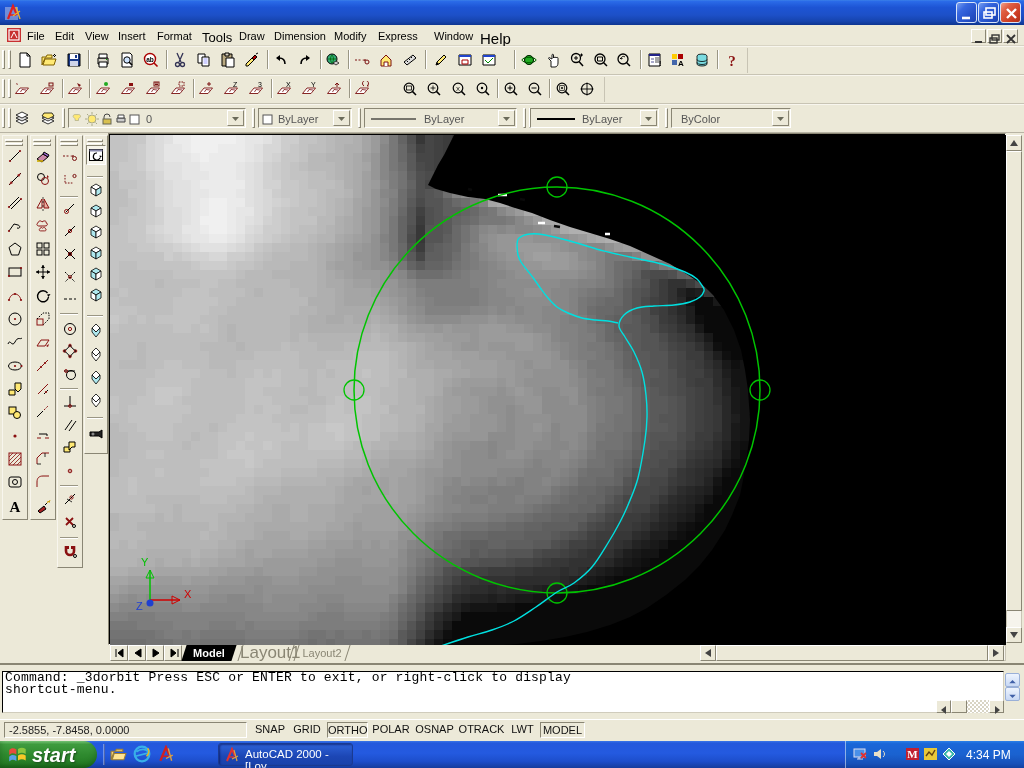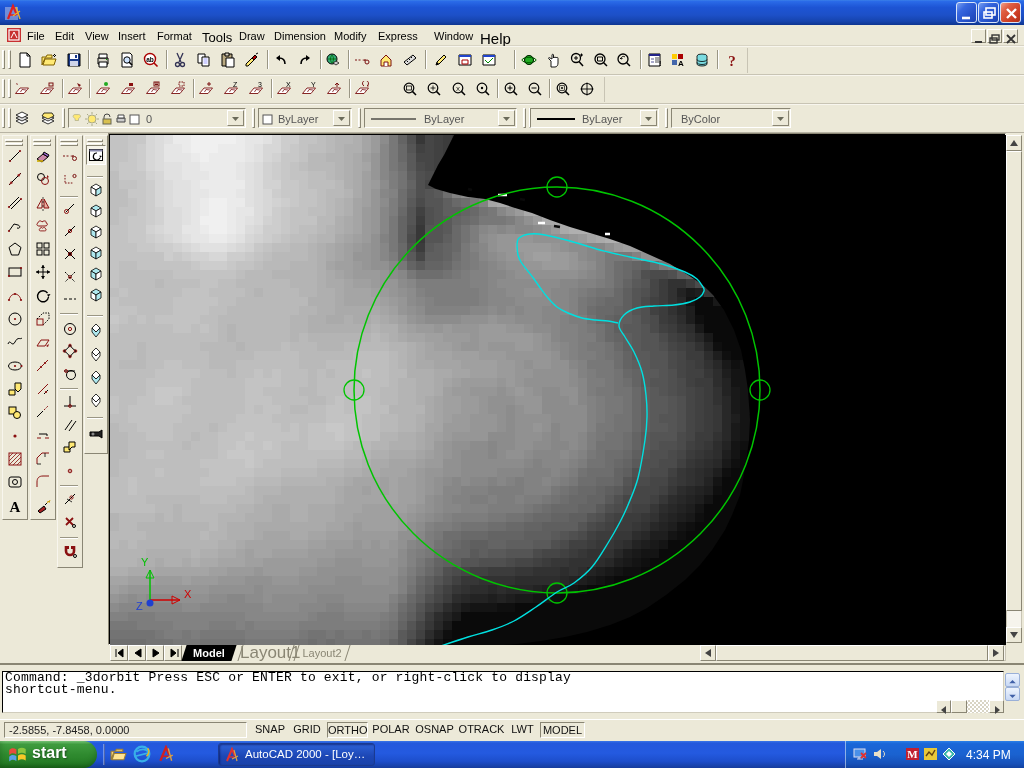--- a/index.html
+++ b/index.html
@@ -845,38 +845,38 @@
 <div class="abs" style="left:508px;top:722px;width:29px;height:16px;font-size:11px;color:#111;text-align:center;line-height:15px">LWT</div>
 <div class="abs" style="left:540px;top:722px;width:45px;height:16px;border:1px solid;border-color:#8a8674 #fff #fff #8a8674;background:#ece9d8;font-size:11px;color:#111;text-align:center;line-height:15px">MODEL</div>
 <div class="abs" style="left:0;top:741px;width:1024px;height:27px;background:linear-gradient(#3a76e8 0%,#2458dc 8%,#245ae0 45%,#1d4ecc 75%,#163c9c 100%)"></div>
 <div class="abs" style="left:0;top:741px;width:97px;height:27px;border-radius:0 14px 14px 0;background:linear-gradient(#7ac97a 0%,#3f9c3f 12%,#2f8a2f 50%,#268026 85%,#1d6e1d 100%);box-shadow:inset 0 -3px 6px rgba(0,40,0,.3)">
     <svg class="abs" style="left:7px;top:3px" width="22" height="22" viewBox="0 0 20 20">
       <path d="M2 5.5C4 3.5 6 3.5 8.5 5v4.5C6 8 4 8 2 10z" fill="#e84c3c"></path>
       <path d="M10 4.5c2.5-1.5 4.5-1.5 7 0V9c-2.5-1.5-4.5-1.5-7 0z" fill="#8cc63e"></path>
       <path d="M2 11.5c2-2 4-2 6.5-.5v4.5C6 14 4 14 2 16z" fill="#5aa0e8"></path>
       <path d="M10 10.5c2.5-1.5 4.5-1.5 7 0V15c-2.5-1.5-4.5-1.5-7 0z" fill="#f8c828"></path>
     </svg>
-    <div class="abs" style="left:32px;top:3px;color:#fff;font-size:16px;font-weight:bold;text-shadow:1px 1px 2px #1d4e1d">start</div>
+    <div class="abs" style="left:32px;top:3px;color:#fff;font-size:20px;font-weight:bold;font-style:italic;text-shadow:1px 1px 2px #1d4e1d">start</div>
   </div>
 <div class="abs" style="left:103px;top:744px;width:2px;height:21px;background:rgba(255,255,255,.35);border-right:1px solid rgba(0,0,40,.3)"></div>
 <svg class="abs" style="left:110px;top:746px" width="17" height="17" viewBox="0 0 16 16">
     <path d="M1 13V5h4l1-2h6v2H4z" fill="#f0d080" stroke="#a08030"></path>
     <path d="M2 13l2-6h11l-2 6z" fill="#ffe492" stroke="#a08030"></path>
   </svg>
 <svg class="abs" style="left:133px;top:745px" width="18" height="18" viewBox="0 0 16 16">
     <circle cx="8" cy="8" r="6.5" fill="none" stroke="#38b0e8" stroke-width="2"></circle>
     <path d="M3 6c4-3 9-3 11 1l-12 3" fill="none" stroke="#38b0e8" stroke-width="1.6"></path>
     <path d="M13 3c2 2 1 5-1 7" stroke="#e8b820" stroke-width="1.4" fill="none"></path>
   </svg>
 <svg class="abs" style="left:157px;top:745px" width="18" height="18" viewBox="0 0 16 16">
     <path d="M3 14L8 2l3 7" stroke="#d02020" stroke-width="2" fill="none"></path>
     <path d="M4 10h6" stroke="#d02020" stroke-width="1.4"></path>
     <path d="M10 3l3 11M8 12l6-3" stroke="#e0a040" stroke-width="1.2" fill="none"></path>
   </svg>
-<div class="abs" style="left:218px;top:743px;width:157px;height:23px;border-radius:3px;background:linear-gradient(#2e62d8,#1c46b4 60%,#1a42aa);box-shadow:inset 1px 1px 2px rgba(0,0,60,.5);border:1px solid #1a3a90">
+<div class="abs" style="left:218px;top:743px;width:135px;height:23px;border-radius:3px;background:linear-gradient(#2e62d8,#1c46b4 60%,#1a42aa);box-shadow:inset 1px 1px 2px rgba(0,0,60,.5);border:1px solid #1a3a90">
     <svg class="abs" style="left:5px;top:3px" width="16" height="16" viewBox="0 0 16 16">
       <path d="M3 14L8 2l3 7" stroke="#e03030" stroke-width="2" fill="none"></path>
       <path d="M4 10h6" stroke="#e03030" stroke-width="1.4"></path>
       <path d="M10 3l3 11M8 12l6-3" stroke="#e0a040" stroke-width="1.2" fill="none"></path>
     </svg>
     <div class="abs" style="left:26px;top:4px;color:#fff;font-size:11.5px">AutoCAD 2000 - [Loy…</div>
   </div>
 <div class="abs" style="left:845px;top:741px;width:179px;height:27px;background:linear-gradient(#2a80e8 0%,#1a66d8 10%,#1a62d0 50%,#1650b8 85%,#1242a0 100%);border-left:1px solid rgba(255,255,255,.5)"></div>
 <svg class="abs" style="left:852px;top:746px" width="15" height="15" viewBox="0 0 15 15">
     <rect x="2" y="3" width="11" height="8" fill="#4a90e8" stroke="#dde"></rect>

